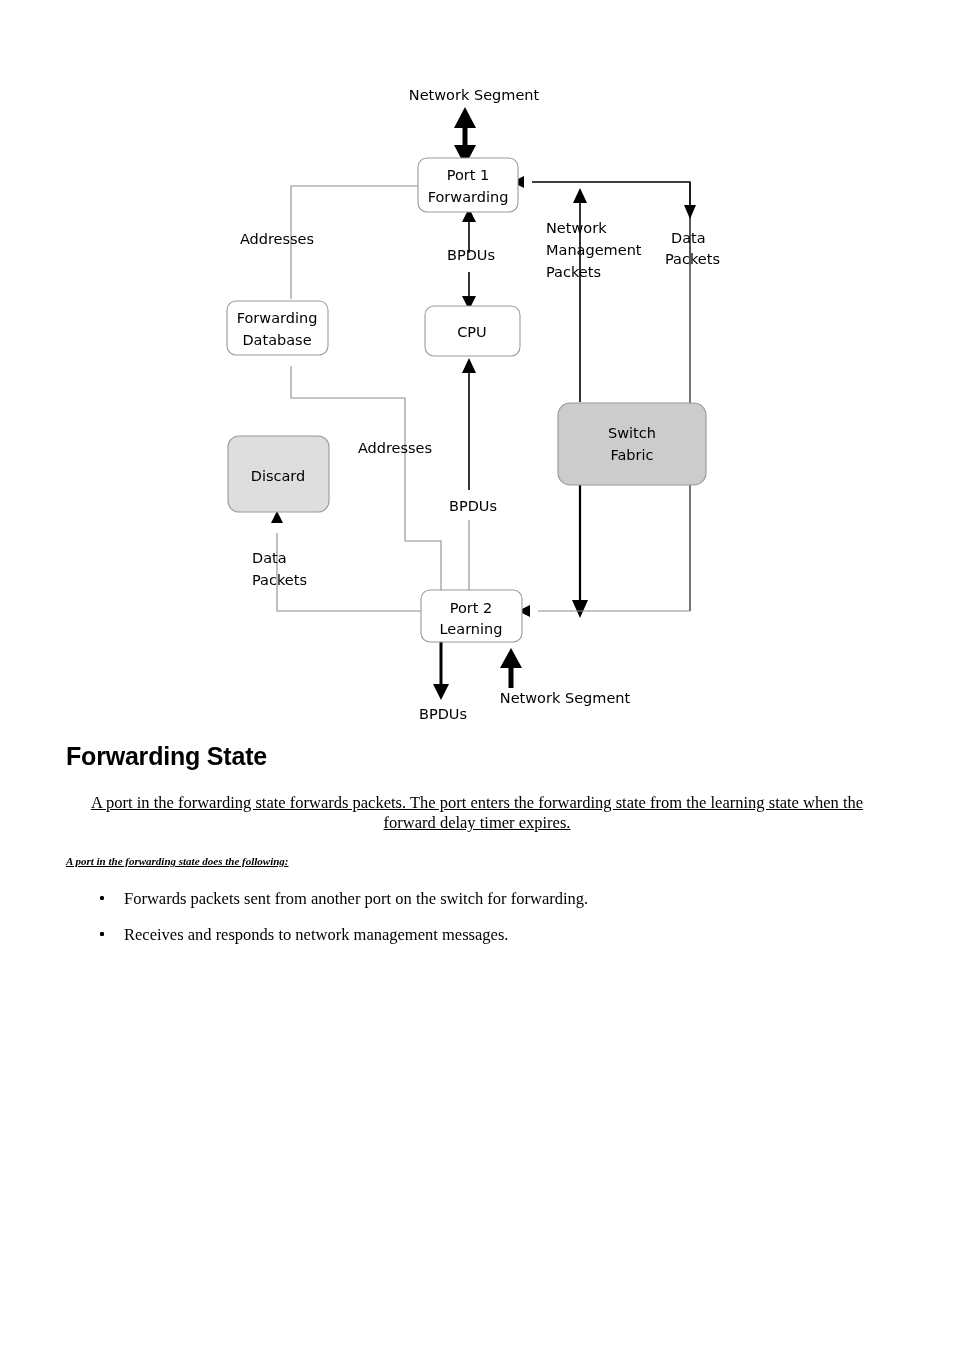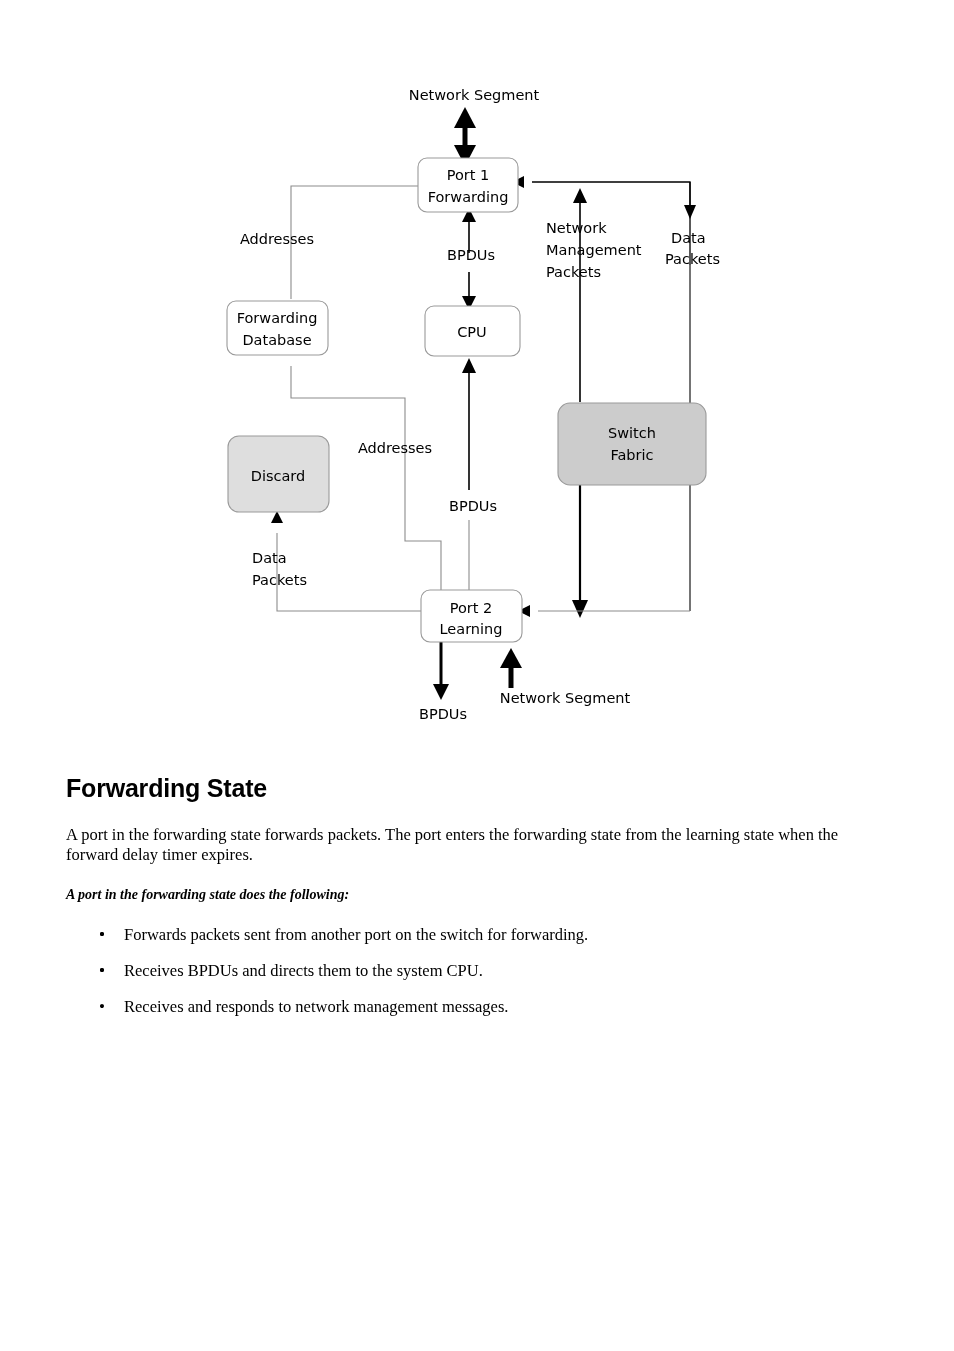--- a/index.html
+++ b/index.html
@@ -11,41 +11,43 @@
     position:relative;
     overflow:hidden;
   }
   #diagram{
     position:absolute;
     left:0;top:0;
     width:954px;height:740px;
   }
   .doc{
     position:absolute;
-    left:66px;top:774px;
+    left:66px;top:742px;
     width:822px;
   }
   h1.section-title{
     font-family:"Liberation Sans", sans-serif;
     font-size:25px;
     font-weight:bold;
     margin:0 0 22px 0;
     letter-spacing:-0.2px;
   }
   p.body-para{
     font-size:16.5px;
     line-height:20px;
     margin:0 0 22px 0;
-    text-align:left;
+    text-align:center;
+    text-decoration:underline;
   }
   p.lead-in{
-    font-size:14px;
+    font-size:11px;
     font-weight:bold;
     font-style:italic;
     margin:8px 0 22px 0;
+    text-decoration:underline;
   }
   ul.bullets{
     list-style:none;
     margin:0;padding:0;
   }
   ul.bullets li{
     position:relative;
     font-size:16.5px;
     line-height:20px;
     padding-left:58px;
@@ -210,16 +212,16 @@
 </div>
 
 <div class="doc">
   <h1 class="section-title">Forwarding State</h1>
   <p class="body-para">A port in the forwarding state forwards packets. The port enters the forwarding state from the learning state when the forward delay timer expires.</p>
   <p class="lead-in">A port in the forwarding state does the following:</p>
   <ul class="bullets">
     <li><span class="bullet-dot">•</span></li>
     <li><span class="bullet-dot">•</span><span>Forwards packets sent from another port on the switch for forwarding.</span></li>
     <li><span class="bullet-dot">•</span></li>
-    <li><span class="bullet-dot">•</span><span>Receives BPDUs and directs them to the system CPU.</span></li>
+    <li><span class="bullet-dot">•</span></li>
     <li><span class="bullet-dot">•</span><span>Receives and responds to network management messages.</span></li>
   </ul>
 </div>
 
 </body></html>

